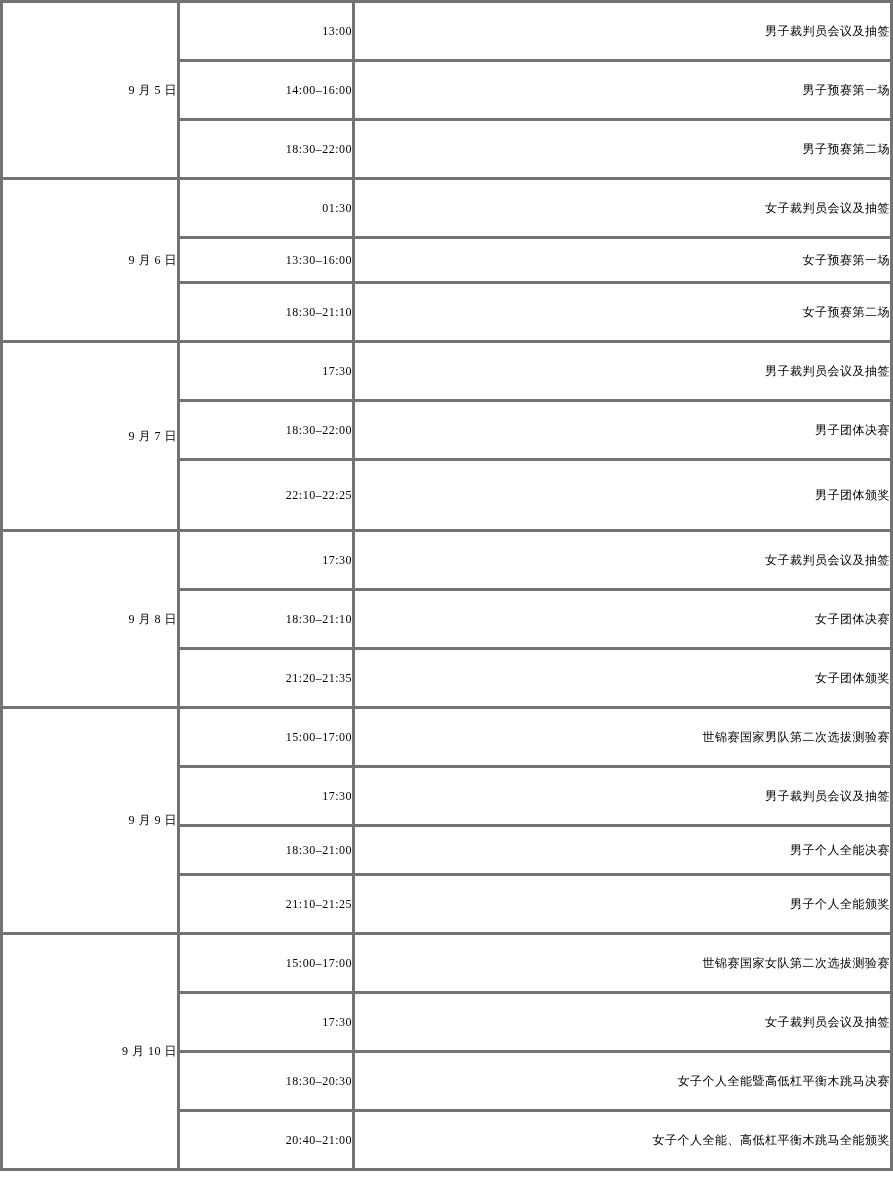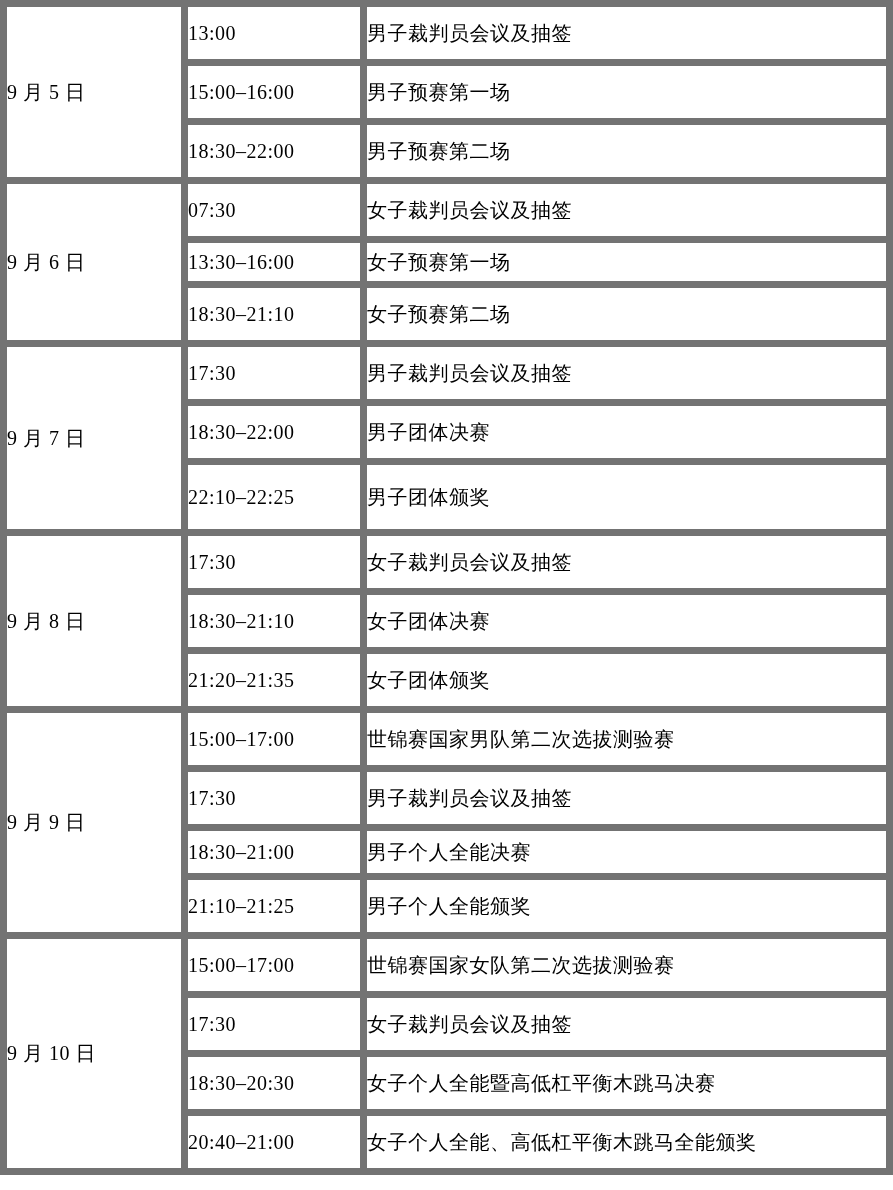--- a/index.html
+++ b/index.html
@@ -19,24 +19,24 @@
     height: 1190px;
     position: relative;
     box-sizing: border-box;
   }
   table.schedule {
     border-collapse: collapse;
     width: 893px;
     table-layout: fixed;
   }
   table.schedule td {
-    border: 7px solid #737373;
-    text-align: left;
+    border: 3px solid #737373;
+    text-align: right;
     vertical-align: middle;
-    font-size: 20px;
+    font-size: 12px;
     letter-spacing: 0.5px;
     padding: 0;
   }
   td.date-cell {
     width: 174px;
     font-size: 17px;
     letter-spacing: 3px;
     padding-left: 6px;
   }
   td.time-cell {
@@ -61,30 +61,30 @@
 <div class="sheet">
   <div class="sheet-inner">
     <table class="schedule">
       <tbody>
           <tr style="height: 59px;">
             <td class="date-cell" rowspan="3">9 月 5 日</td>
             <td class="time-cell">13:00</td>
             <td class="event-cell">男子裁判员会议及抽签</td>
           </tr>
           <tr style="height: 59px;">
-            <td class="time-cell">15:00–16:00</td>
+            <td class="time-cell">14:00–16:00</td>
             <td class="event-cell">男子预赛第一场</td>
           </tr>
           <tr style="height: 59px;">
             <td class="time-cell">18:30–22:00</td>
             <td class="event-cell">男子预赛第二场</td>
           </tr>
           <tr style="height: 59px;">
             <td class="date-cell" rowspan="3">9 月 6 日</td>
-            <td class="time-cell">07:30</td>
+            <td class="time-cell">01:30</td>
             <td class="event-cell">女子裁判员会议及抽签</td>
           </tr>
           <tr style="height: 45px;">
             <td class="time-cell">13:30–16:00</td>
             <td class="event-cell">女子预赛第一场</td>
           </tr>
           <tr style="height: 59px;">
             <td class="time-cell">18:30–21:10</td>
             <td class="event-cell">女子预赛第二场</td>
           </tr>

